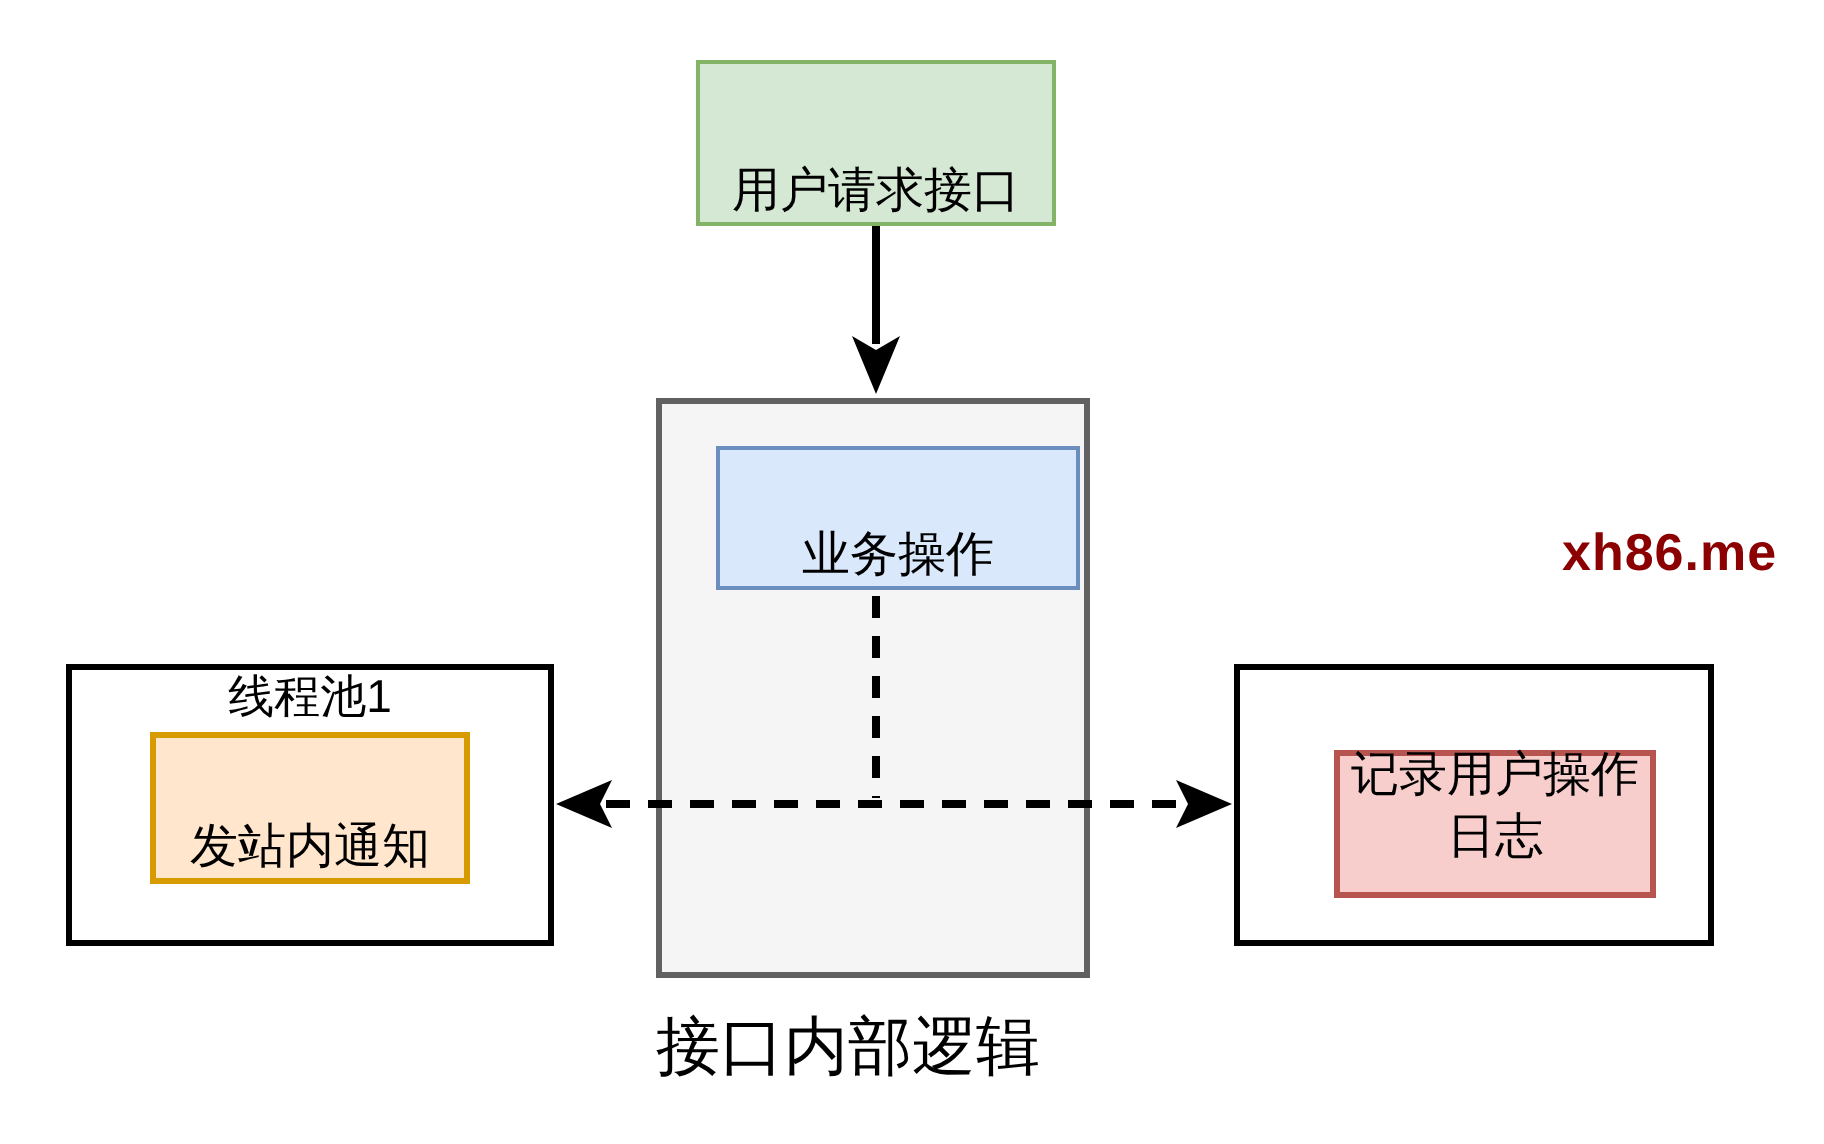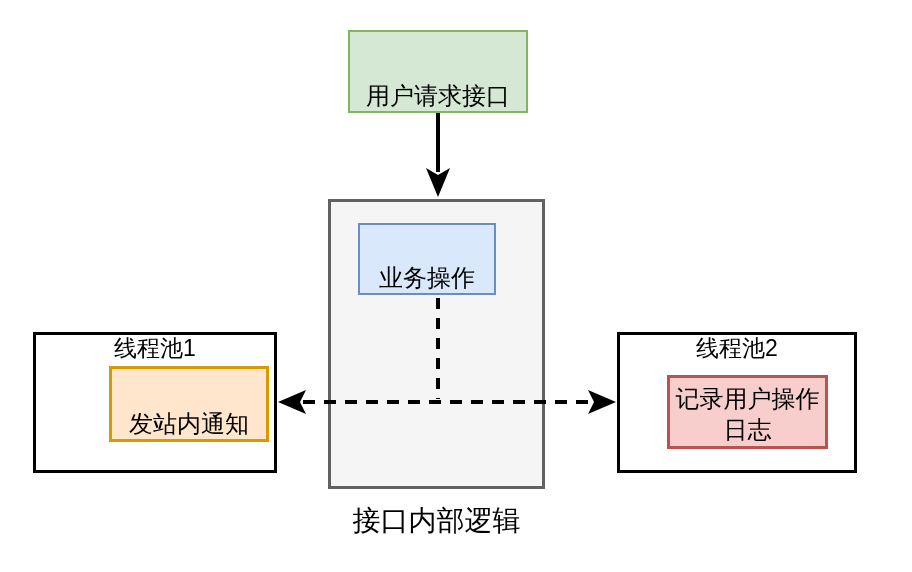--- a/index.html
+++ b/index.html
@@ -21,34 +21,34 @@
     text-align: center;
     font-size: 24px;
     line-height: 1.3;
     z-index: 3;
   }
   .node-green  { left:348px; top:30px;  width:180px; height:83px; background:#d5e8d4; border:2px solid #82b366; }
   .container-gray {
     position:absolute; left:328px; top:199px; width:217px; height:290px;
     background:#f5f5f5; border:3px solid #616161; z-index:1;
   }
-  .node-blue   { left:358px; top:223px; width:138px; height:72px; background:#dae8fc; border:2px solid #6c8ebf; }
+  .node-blue   { left:358px; top:223px; width:182px; height:72px; background:#dae8fc; border:2px solid #6c8ebf; }
   .pool-box    { position:absolute; background:#ffffff; border:3px solid #000000; z-index:2; }
   .pool-box-1  { left:33px;  top:332px; width:244px; height:141px; }
   .pool-box-2  { left:617px; top:332px; width:240px; height:141px; }
-  .node-orange { left:75px;  top:366px; width:160px; height:76px; background:#ffe6cc; border:3px solid #d79b00;margin-left:34px; }
-  .node-red    { left:667px; top:375px; width:161px; height:74px; background:#f8cecc; border:3px solid #b85450; padding:1px 2px; }
+  .node-orange { left:75px;  top:366px; width:160px; height:76px; background:#ffe6cc; border:3px solid #d79b00; }
+  .node-red    { left:667px; top:375px; width:161px; height:74px; background:#f8cecc; border:3px solid #b85450; padding:12px 2px; }
   .pool-label {
     position:absolute; top:297px; font-size:23px; text-align:center; z-index:3;margin-top:36px;
   }
   .pool-label-1 { left:33px;  width:244px; }
   .pool-label-2 { left:617px; width:240px; }
   .container-label {
     position:absolute; left:328px; top:502px; width:217px;
-    font-size:28px; text-align:center; z-index:3;
+    font-size:32px; text-align:left; z-index:3;
   }
   .watermark {
     position:absolute; left:781px; top:261px;
     font-size:26px; font-weight:bold; color:#8b0000; z-index:3;
     letter-spacing:0.5px;
   }
   svg.connectors {
     position:absolute; left:0; top:0; width:912px; height:572px;
     z-index:2; pointer-events:none;
   }
@@ -85,22 +85,22 @@
   <div class="node node-blue">
     <span>业务操作</span>
   </div>
 
   <div class="pool-label pool-label-1">线程池1</div>
   <div class="pool-box pool-box-1"></div>
   <div class="node node-orange">
     <span>发站内通知</span>
   </div>
 
-  <div class="pool-label pool-label-2">线程池2</div>
   <div class="pool-box pool-box-2"></div>
   <div class="node node-red">
     <span>记录用户操作日志</span>
   </div>
 
   <div class="container-label">接口内部逻辑</div>
 
+  <div class="watermark">xh86.me</div>
 
 </div>
 
 </body></html>

